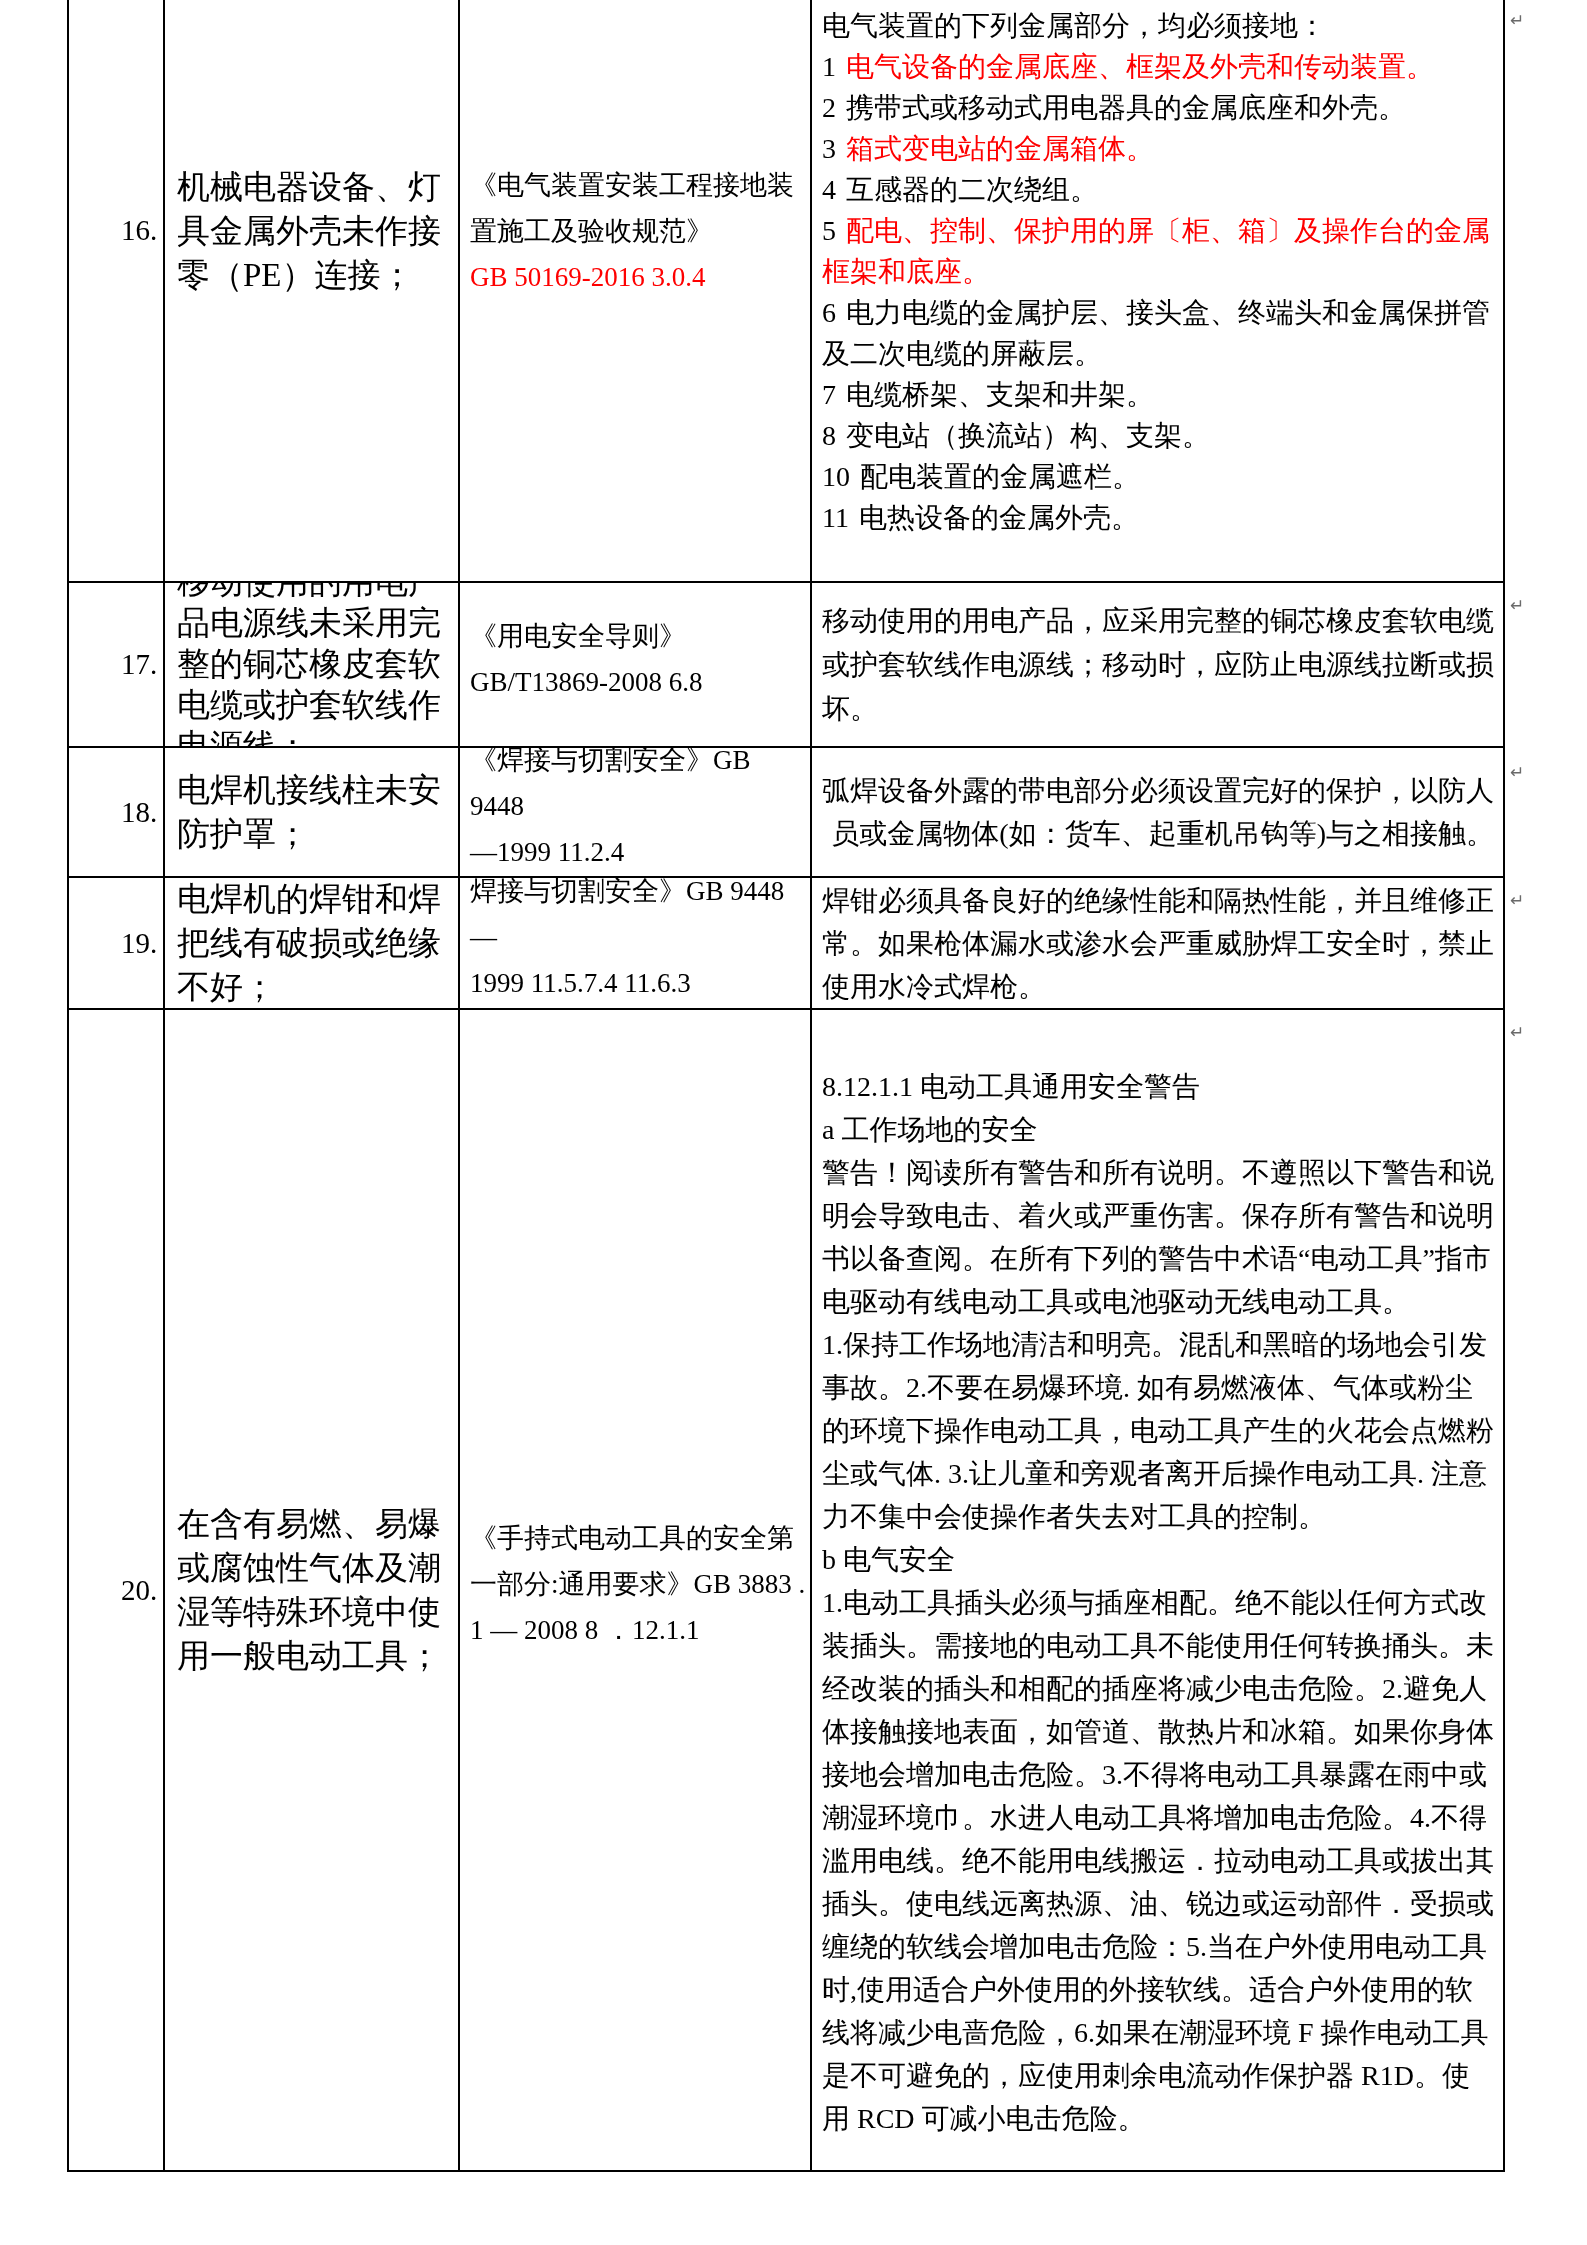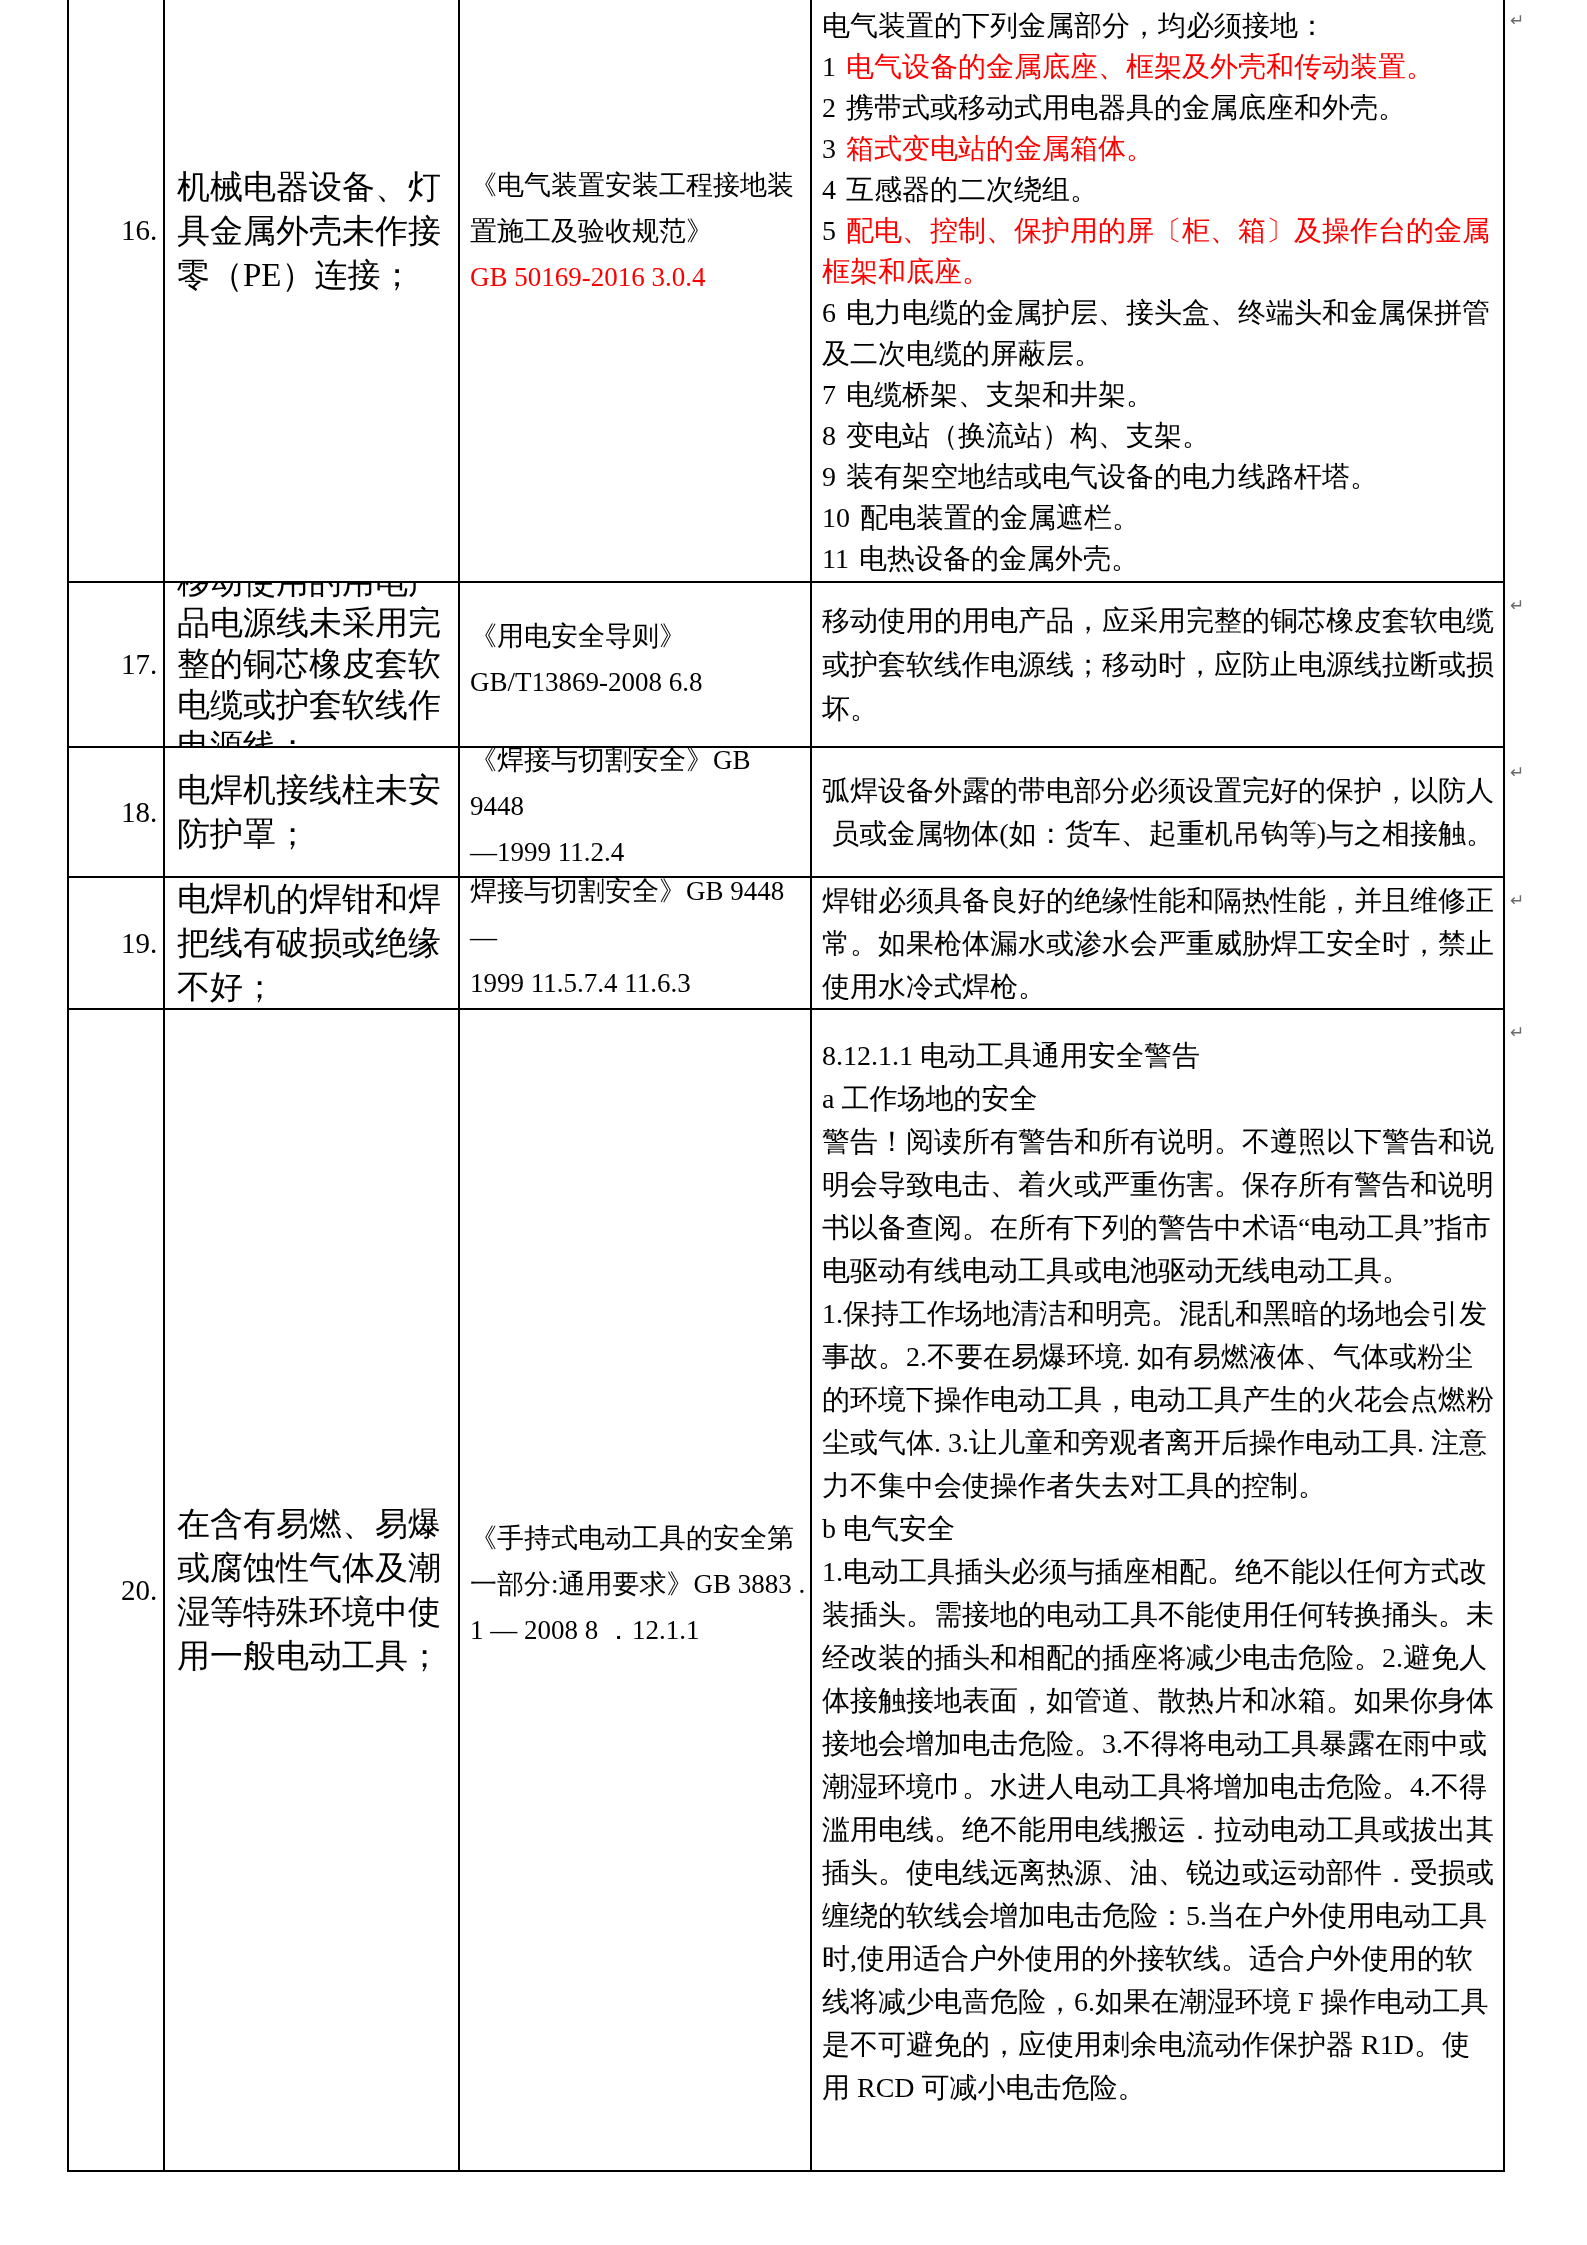--- a/index.html
+++ b/index.html
@@ -16,21 +16,21 @@
     display:grid;
     grid-template-columns:96px 295px 352px auto;
     grid-template-rows:583px 165px 130px 132px auto;
   }
   .cell {
     box-sizing:border-box; overflow:hidden;
     border-right:2px solid var(--ink); border-bottom:2px solid var(--ink);
     display:flex; flex-direction:column; justify-content:center;
   }
   .cell.lastcol { border-right:none; }
-  .cell.lastrow { border-bottom:none; }
+  .cell.lastrow { border-bottom:none;justify-content:center; }
   .no { font-size:29px; text-align:center;padding-left:46px; }
   .issue { font-size:33px; line-height:44px; padding:0 8px 0 12px; text-align:left; }
   .issue.tight { line-height:41px; }
   .ref { font-size:27px; line-height:46px; padding:0 4px 12px 10px; white-space:pre-line; text-align:left; }
   .ref .refred { color:var(--red); }
   .detail { font-size:28px; padding:0 9px 0 10px; }
   .detail p { margin:0; }
   .d16 { line-height:41px; justify-content:flex-start; padding-top:5px; }
   .d17 { line-height:44px; }
   .d18 { line-height:43px;text-align:right; }
@@ -59,21 +59,20 @@
   <div class="cell detail d16 lastcol">
     <p><span>电气装置的下列金属部分，均必须接地：</span></p>
     <p><span class="inum">1</span><span class="red">电气设备的金属底座、框架及外壳和传动装置。</span></p>
     <p><span class="inum">2</span><span>携带式或移动式用电器具的金属底座和外壳。</span></p>
     <p><span class="inum">3</span><span class="red">箱式变电站的金属箱体。</span></p>
     <p><span class="inum">4</span><span>互感器的二次绕组。</span></p>
     <p><span class="inum">5</span><span class="red">配电、控制、保护用的屏〔柜、箱〕及操作台的金属框架和底座。</span></p>
     <p><span class="inum">6</span><span>电力电缆的金属护层、接头盒、终端头和金属保拼管及二次电缆的屏蔽层。</span></p>
     <p><span class="inum">7</span><span>电缆桥架、支架和井架。</span></p>
     <p><span class="inum">8</span><span>变电站（换流站）构、支架。</span></p>
-    <p><span class="inum">9</span><span>装有架空地结或电气设备的电力线路杆塔。</span></p>
     <p><span class="inum">10</span><span>配电装置的金属遮栏。</span></p>
     <p><span class="inum">11</span><span>电热设备的金属外壳。</span></p>
   </div>
 
   <div class="cell no">17.</div>
   <div class="cell issue tight">移动使用的用电产品电源线未采用完整的铜芯橡皮套软电缆或护套软线作电源线；</div>
   <div class="cell ref">《用电安全导则》
 GB/T13869-2008  6.8</div>
   <div class="cell detail d17 lastcol">
     <p>移动使用的用电产品，应采用完整的铜芯橡皮套软电缆或护套软线作电源线；移动时，应防止电源线拉断或损坏。</p>

